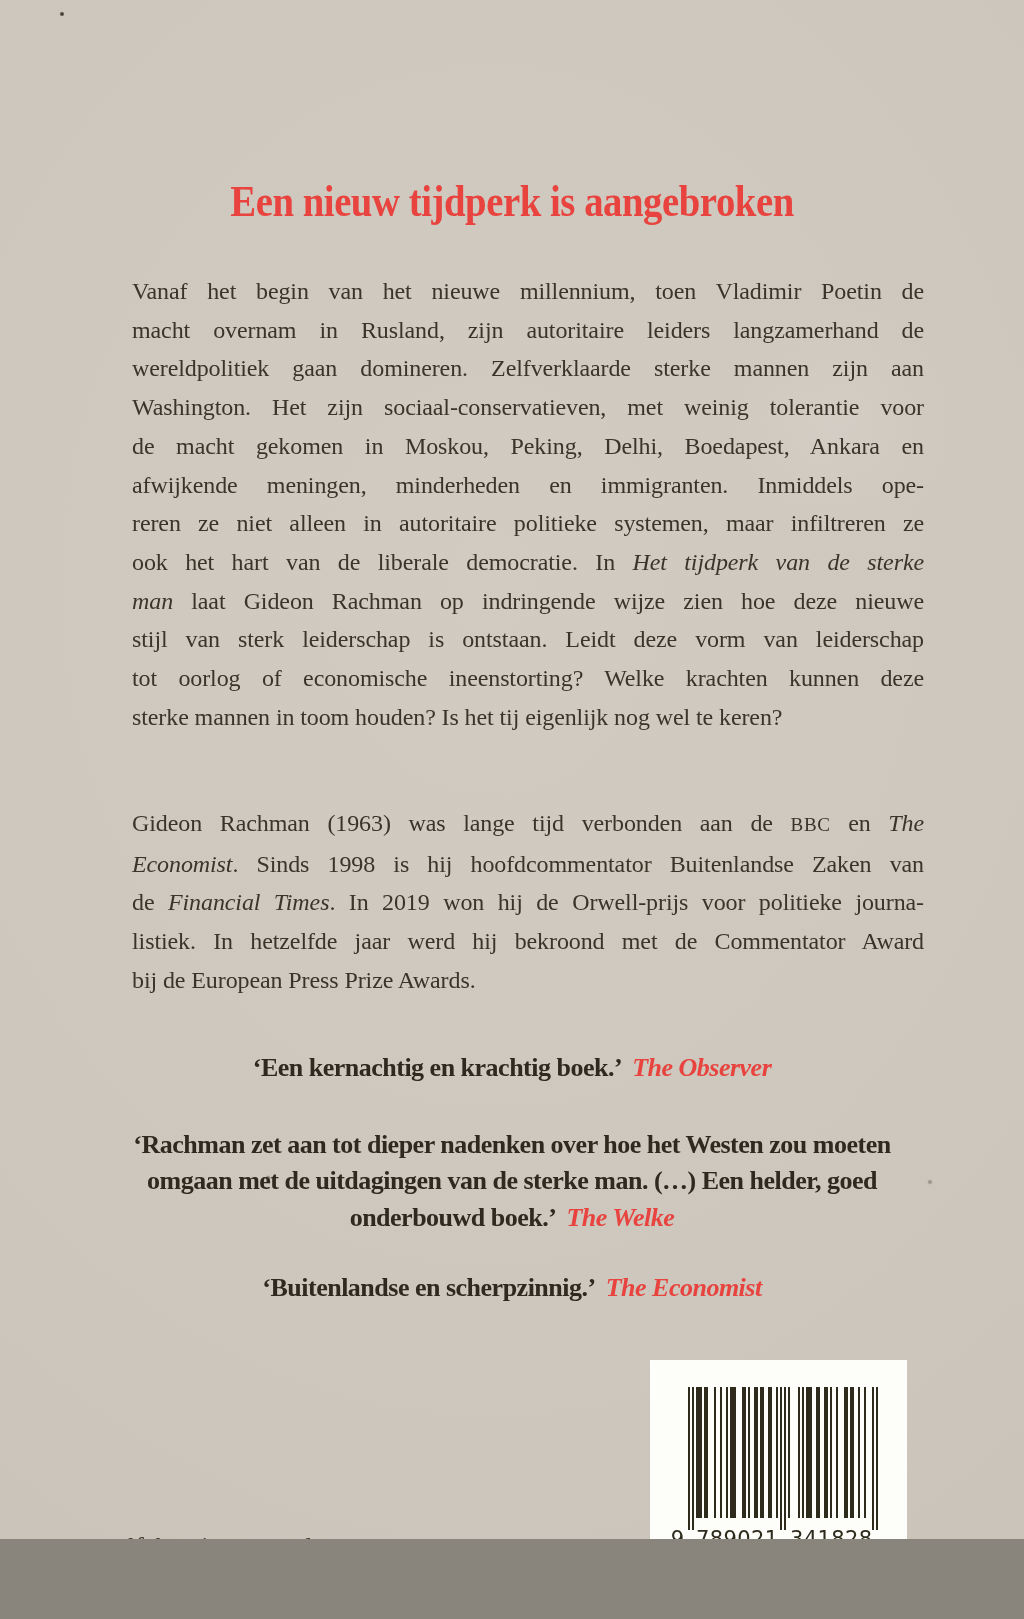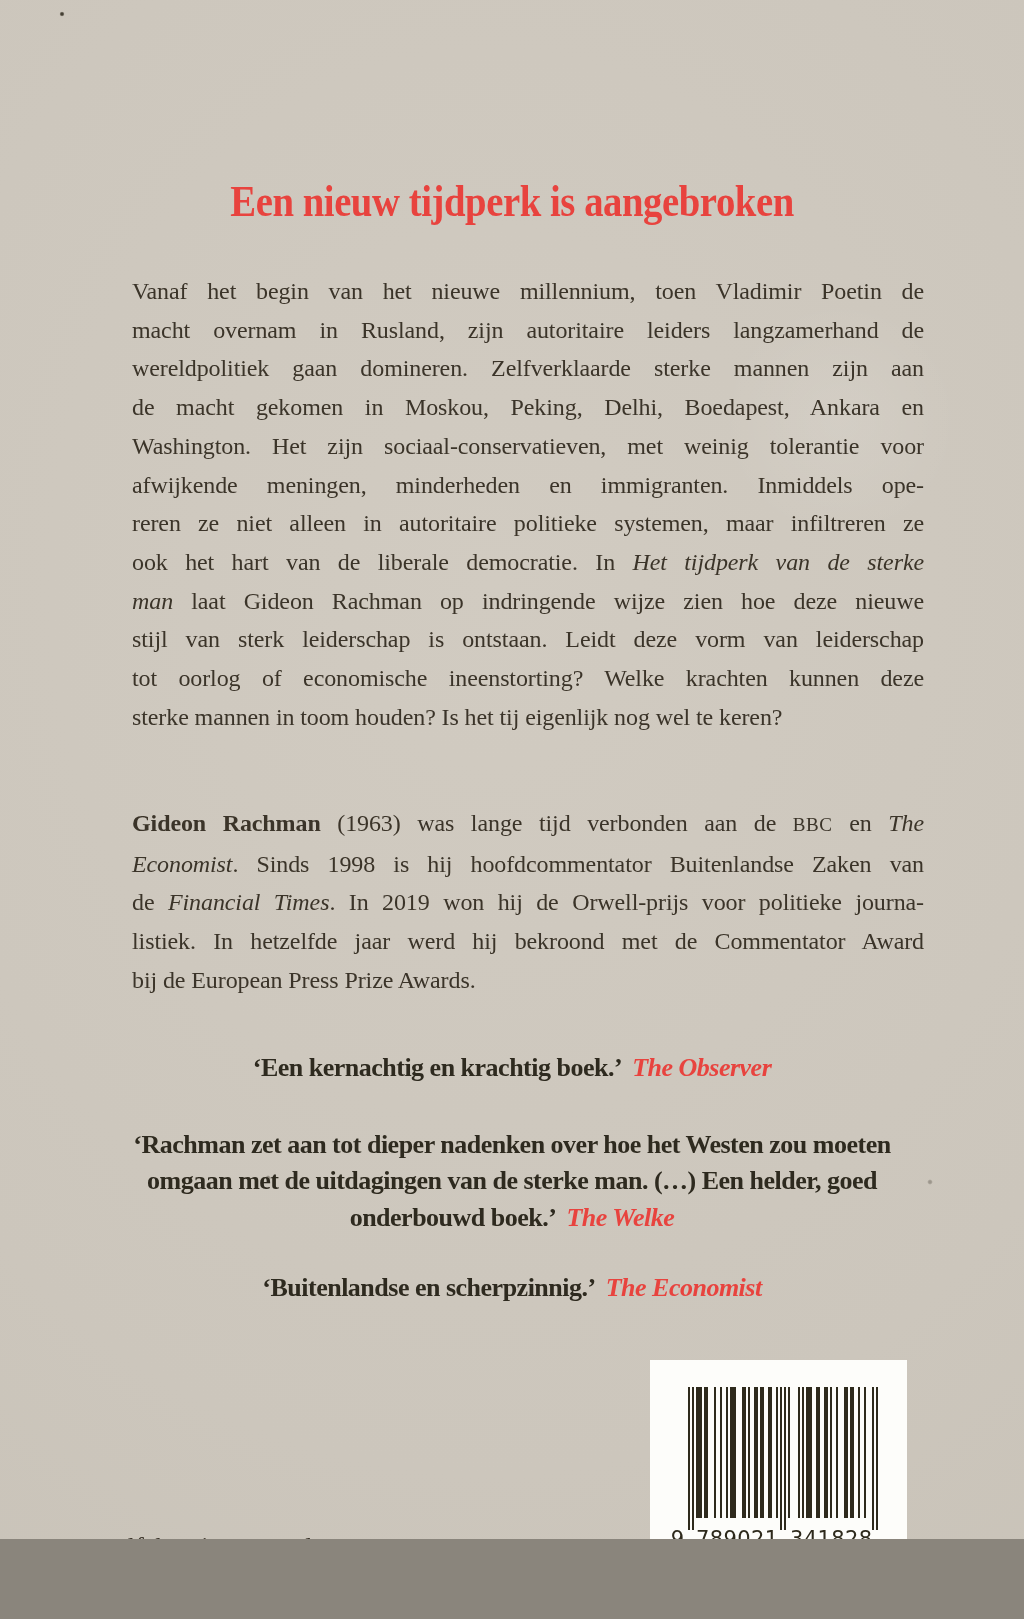--- a/index.html
+++ b/index.html
@@ -40,21 +40,21 @@
     font-size: 24px;
     line-height: 38.7px;
     letter-spacing: -0.1px;
     margin-left: 16px;
   }
   .synopsis { top: 272px; }
   .bio { top: 804px; }
   .jline { text-align: justify; text-align-last: justify; }
   .jline.jlast { text-align-last: left; }
   .italic { font-style: italic; }
-  .bold { font-weight: 700; }
+  .bold { font-weight: 400; }
   .smallcaps { font-size: 19px; letter-spacing: 0.6px; }
   .quote {
     position: absolute;
     margin: 0;
     text-align: center;
     font-weight: 700;
     color: #2e2a1f;
     font-size: 26px;
     letter-spacing: -0.5px;
     line-height: 36.4px;
@@ -92,22 +92,22 @@
 <body>
 
 <div class="cover">
 
   <h1 class="title">Een nieuw tijdperk is aangebroken</h1>
 
   <div class="textblock synopsis">
       <div class="jline"><span>Vanaf het begin van het nieuwe millennium, toen Vladimir Poetin de</span></div>
       <div class="jline"><span>macht overnam in Rusland, zijn autoritaire leiders langzamerhand de</span></div>
       <div class="jline"><span>wereldpolitiek gaan domineren. Zelfverklaarde sterke mannen zijn aan</span></div>
+      <div class="jline"><span>Washington. Het zijn sociaal-conservatieven, met weinig tolerantie voor</span></div>
       <div class="jline"><span>de macht gekomen in Moskou, Peking, Delhi, Boedapest, Ankara en</span></div>
-      <div class="jline"><span>Washington. Het zijn sociaal-conservatieven, met weinig tolerantie voor</span></div>
       <div class="jline"><span>afwijkende meningen, minderheden en immigranten. Inmiddels ope-</span></div>
       <div class="jline"><span>reren ze niet alleen in autoritaire politieke systemen, maar infiltreren ze</span></div>
       <div class="jline"><span>ook het hart van de liberale democratie. In </span><span class="italic">Het tijdperk van de sterke</span></div>
       <div class="jline"><span class="italic">man</span><span> laat Gideon Rachman op indringende wijze zien hoe deze nieuwe</span></div>
       <div class="jline"><span>stijl van sterk leiderschap is ontstaan. Leidt deze vorm van leiderschap</span></div>
       <div class="jline"><span>tot oorlog of economische ineenstorting? Welke krachten kunnen deze</span></div>
       <div class="jline jlast"><span>sterke mannen in toom houden? Is het tij eigenlijk nog wel te keren?</span></div>
     </div>
 
   <div class="textblock bio">

